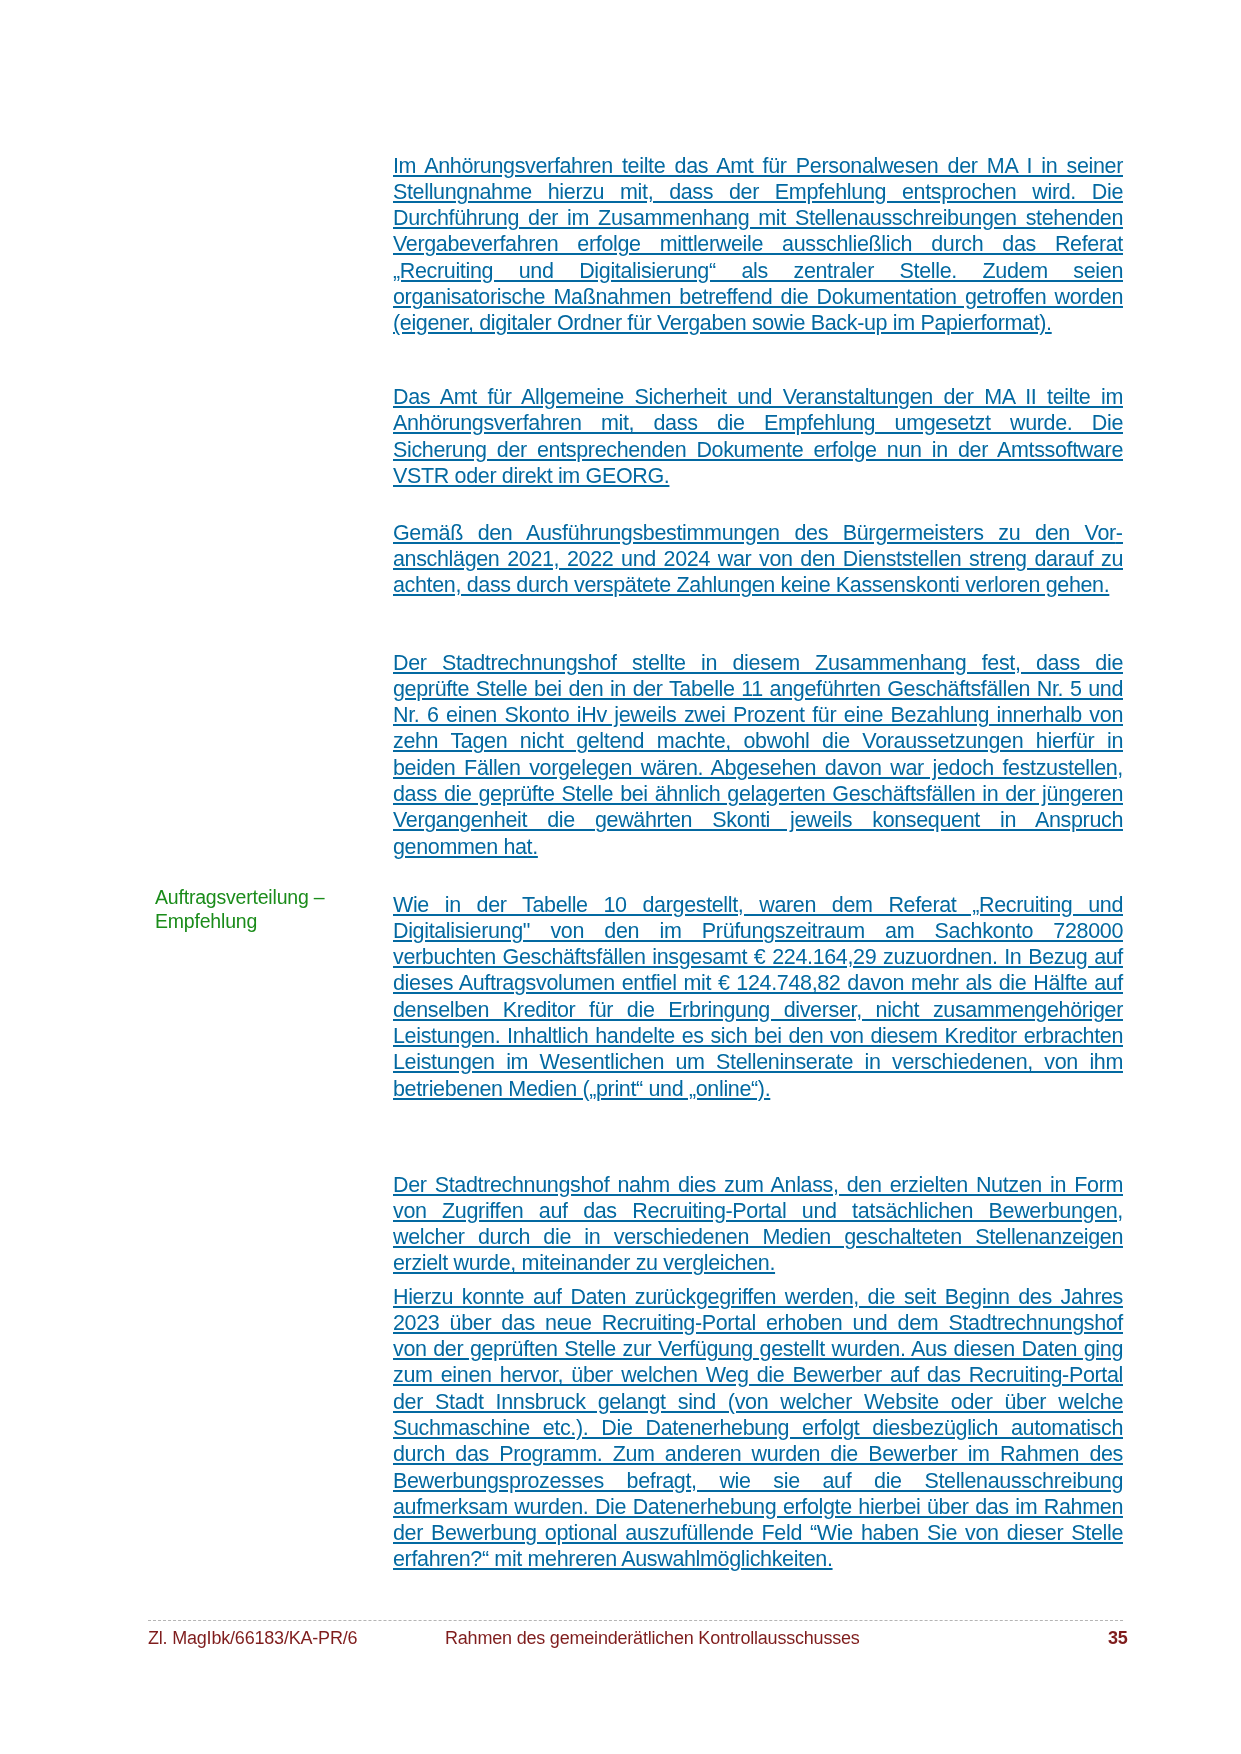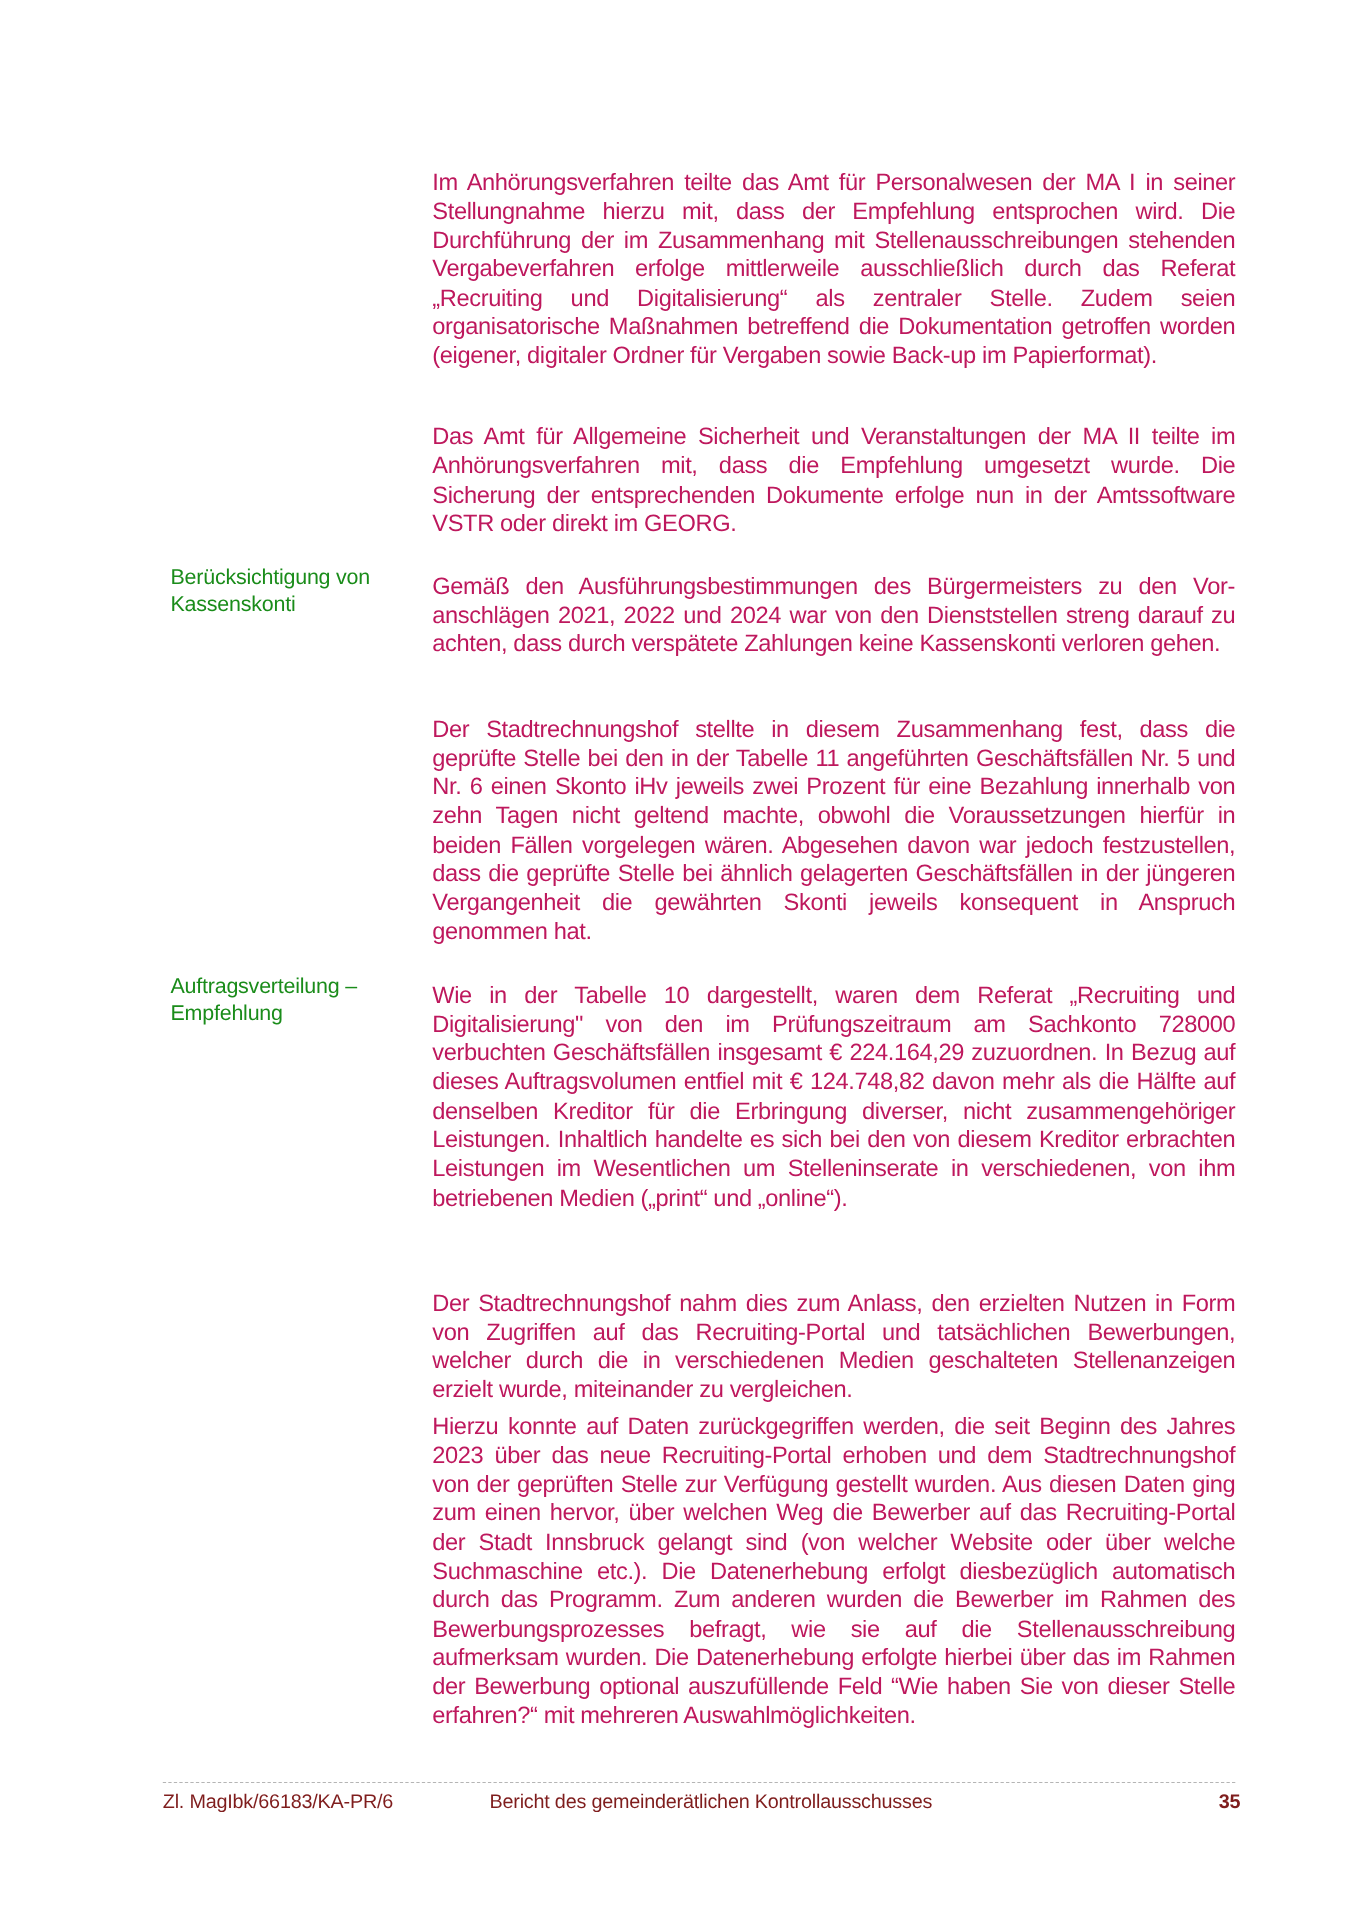--- a/index.html
+++ b/index.html
@@ -33,21 +33,22 @@
     .para {
       position: absolute;
       left: 393px;
       width: 730px;
       font-size: 21.5px;
       line-height: 26.3px;
       text-align: justify;
       hyphens: manual;
       letter-spacing: -0.35px;
       word-spacing: 0px;
-      color: #be185d;
+      color: #0369a1;
+      text-decoration: underline;
     }
     .footer-line {
       position: absolute;
       left: 148px;
       top: 1620px;
       width: 975px;
       height: 0;
       border-top: 1px dashed #b5b5b5;
     }
     .footer {
@@ -62,27 +63,26 @@
     .footer-right { left: 1108px; font-weight: bold; }
   </style>
 </head>
 <body>
 
 <div class="page">
 
   <p class="para" style="top:131px;">Im Anhörungsverfahren teilte das Amt für Personalwesen der MA I in seiner Stellungnahme hierzu mit, dass der Empfehlung entsprochen wird. Die Durchführung der im Zusammenhang mit Stellenausschrei­bungen stehenden Vergabeverfahren erfolge mittlerweile ausschließlich durch das Referat „Recruiting und Digitalisierung“ als zentraler Stelle. Zudem seien organisatorische Maßnahmen betreffend die Dokumen­tation getroffen worden (eigener, digitaler Ordner für Vergaben sowie Back-up im Papierformat).</p>
   <p class="para" style="top:367px;margin-top:17px;">Das Amt für Allgemeine Sicherheit und Veranstaltungen der MA II teilte im Anhörungsverfahren mit, dass die Empfehlung umgesetzt wurde. Die Sicherung der entsprechenden Dokumente erfolge nun in der Amts­software VSTR oder direkt im GEORG.</p>
 
-  <div class="side-heading" style="top:513px;">Berücksichtigung von Kassenskonti</div>
   <p class="para" style="top:498px;">Gemäß den Ausführungsbestimmungen des Bürgermeisters zu den Vor­anschlägen 2021, 2022 und 2024 war von den Dienststellen streng darauf zu achten, dass durch verspätete Zahlungen keine Kassenskonti verloren gehen.</p>
   <p class="para" style="top:628px;">Der Stadtrechnungshof stellte in diesem Zusammenhang fest, dass die geprüfte Stelle bei den in der Tabelle 11 angeführten Geschäftsfällen Nr. 5 und Nr. 6 einen Skonto iHv jeweils zwei Prozent für eine Bezahlung innerhalb von zehn Tagen nicht geltend machte, obwohl die Voraus­setzungen hierfür in beiden Fällen vorgelegen wären. Abgesehen davon war jedoch festzustellen, dass die geprüfte Stelle bei ähnlich gelagerten Geschäftsfällen in der jüngeren Vergangenheit die gewährten Skonti jeweils konsequent in Anspruch genommen hat.</p>
 
   <div class="side-heading" style="top:885px;">Auftragsverteilung – Empfehlung</div>
   <p class="para" style="top:870px;">Wie in der Tabelle 10 dargestellt, waren dem Referat „Recruiting und Digitalisierung" von den im Prüfungszeitraum am Sachkonto 728000 verbuchten Geschäftsfällen insgesamt € 224.164,29 zuzuordnen. In Bezug auf dieses Auftragsvolumen entfiel mit € 124.748,82 davon mehr als die Hälfte auf denselben Kreditor für die Erbringung diverser, nicht zusammengehöriger Leistungen. Inhaltlich handelte es sich bei den von diesem Kreditor erbrachten Leistungen im Wesentlichen um Stellenin­serate in verschiedenen, von ihm betriebenen Medien („print“ und „online“).</p>
   <p class="para" style="top:1150px;">Der Stadtrechnungshof nahm dies zum Anlass, den erzielten Nutzen in Form von Zugriffen auf das Recruiting-Portal und tatsächlichen Bewer­bungen, welcher durch die in verschiedenen Medien geschalteten Stellenanzeigen erzielt wurde, miteinander zu vergleichen.</p>
   <p class="para" style="top:1262px;">Hierzu konnte auf Daten zurückgegriffen werden, die seit Beginn des Jahres 2023 über das neue Recruiting-Portal erhoben und dem Stadt­rechnungshof von der geprüften Stelle zur Verfügung gestellt wurden. Aus diesen Daten ging zum einen hervor, über welchen Weg die Bewerber auf das Recruiting-Portal der Stadt Innsbruck gelangt sind (von welcher Website oder über welche Suchmaschine etc.). Die Daten­erhebung erfolgt diesbezüglich automatisch durch das Programm. Zum anderen wurden die Bewerber im Rahmen des Bewerbungsprozesses befragt, wie sie auf die Stellenausschreibung aufmerksam wurden. Die Datenerhebung erfolgte hierbei über das im Rahmen der Bewerbung optional auszufüllende Feld “Wie haben Sie von dieser Stelle erfahren?“ mit mehreren Auswahlmöglichkeiten.</p>
 
   <div class="footer-line"></div>
   <div class="footer footer-left">Zl. MagIbk/66183/KA-PR/6</div>
-  <div class="footer footer-center">Bericht des gemeinderätlichen Kontrollausschusses</div>
+  <div class="footer footer-center">Rahmen des gemeinderätlichen Kontrollausschusses</div>
   <div class="footer footer-right">35</div>
 
 </div>
 
 </body></html>

